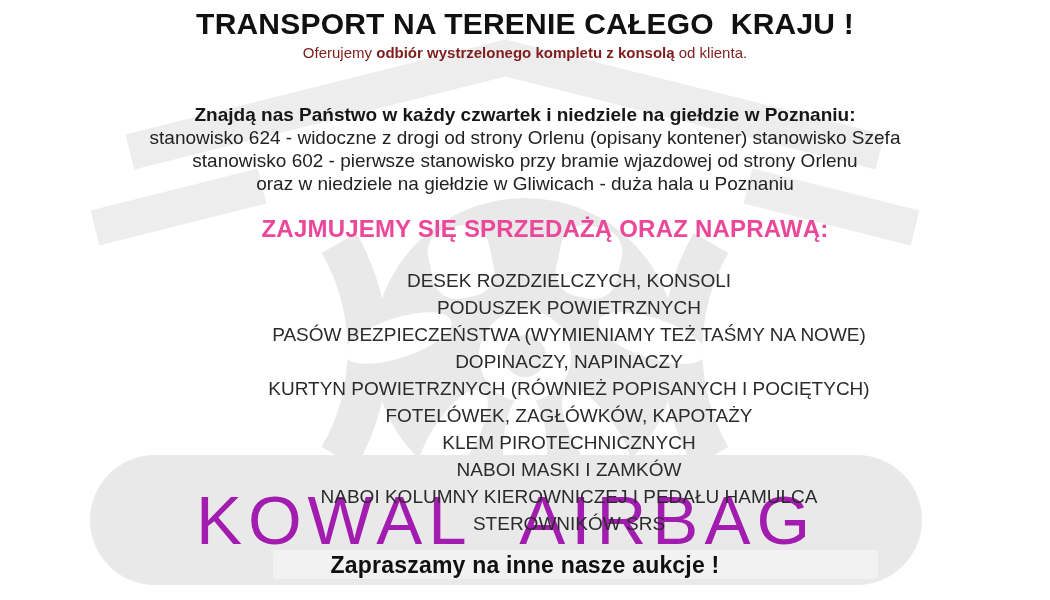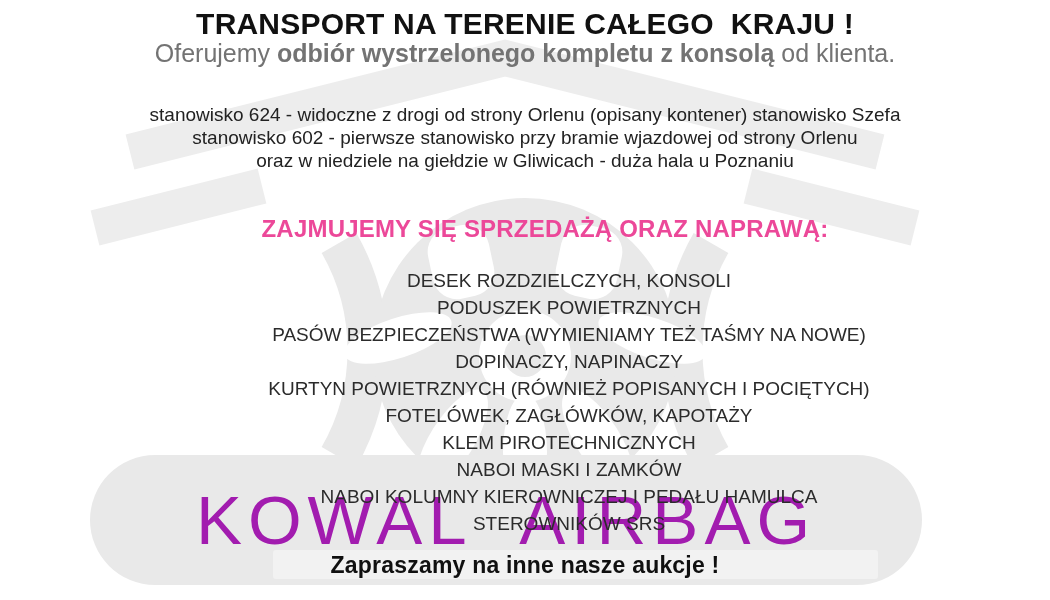--- a/index.html
+++ b/index.html
@@ -31,21 +31,21 @@
   }
 
   
   .content{position:absolute;left:0;top:0;width:1050px;height:556px;z-index:3;}
   .center{width:1050px;text-align:center;position:absolute;left:0;}
 
   .title{
     top:6px;font-size:30px;line-height:36px;font-weight:700;
     letter-spacing:.2px;color:#111;white-space:pre-wrap;
   }
-  .subtitle{top:41px;font-size:25px;line-height:24px;color:#737373;}
+  .subtitle{top:41px;font-size:15px;line-height:24px;color:#7f1d1d;}
   .subtitle b{font-weight:700;}
 
   .locations{top:103px;font-size:19px;line-height:23px;color:#222;}
   .loc-heading{font-weight:700;color:#161616;}
   .loc-line b{font-weight:400;}
 
   .services-heading{
     top:214px;font-size:24px;line-height:30px;font-weight:700;
     letter-spacing:.2px;color:#ec4899;margin-left:20px;
   }
@@ -96,20 +96,21 @@
 
   <div class="content">
 
     <div class="center title">TRANSPORT NA TERENIE CAŁEGO  KRAJU !</div>
 
     <div class="center subtitle">
       <span>Oferujemy </span><b>odbiór wystrzelonego kompletu z konsolą</b><span> od klienta.</span>
     </div>
 
     <div class="center locations">
+      <div class="loc-heading">Znajdą nas Państwo w każdy czwartek i niedziele na giełdzie w Poznaniu:</div>
       <div class="loc-line">
         <span>stanowisko </span><b>624</b><span> - widoczne z drogi od strony Orlenu (opisany kontener) stanowisko Szefa</span>
       </div>
       <div class="loc-line">
         <span>stanowisko </span><b>602</b><span> - pierwsze stanowisko przy bramie wjazdowej od strony Orlenu</span>
       </div>
       <div class="loc-line">
         <span></span><b>oraz w niedziele na giełdzie w Gliwicach</b><span> - duża hala u Poznaniu</span>
       </div>
     </div>

